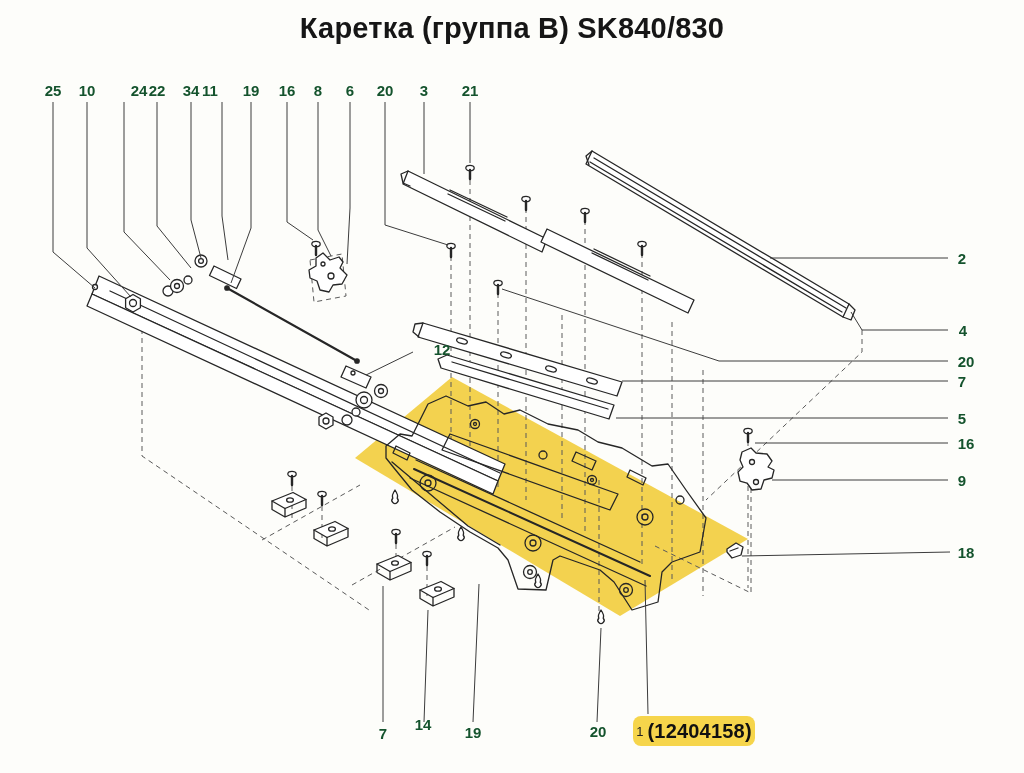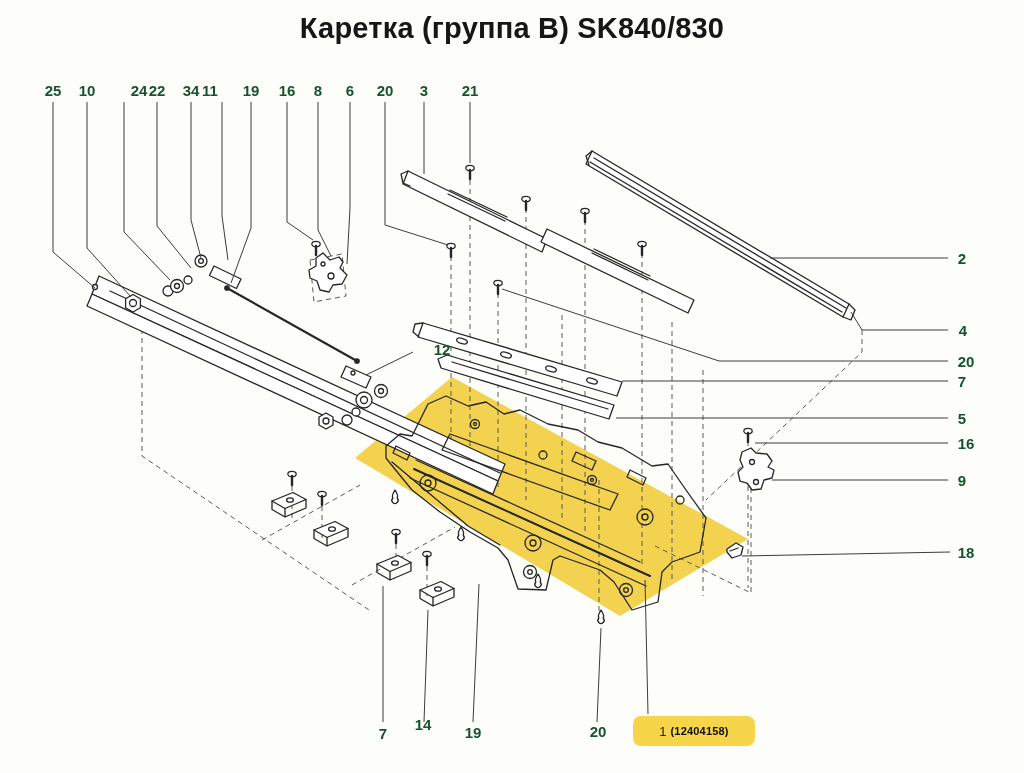--- a/index.html
+++ b/index.html
@@ -6,21 +6,21 @@
   .stage{position:relative;width:1024px;height:773px;background:#fdfdfa;overflow:hidden;
          font-family:"Liberation Sans",sans-serif;margin:0 auto;}
   .title{position:absolute;left:0;top:12px;width:100%;text-align:center;
          font-size:29px;font-weight:700;color:#161616;letter-spacing:.2px;}
   svg.art{position:absolute;left:0;top:0;}
   .callout{position:absolute;transform:translate(-50%,-50%);font-size:15px;font-weight:700;
            color:#14532d;white-space:nowrap;line-height:1;}
   .badge{position:absolute;left:633px;top:716px;width:122px;height:30px;background:#f6d54b;
          border-radius:8px;display:flex;align-items:center;justify-content:center;gap:4px;}
   .badge .n{font-size:13px;font-weight:400;color:#222;}
-  .badge .c{font-size:11px;font-weight:700;color:#111;letter-spacing:.2px;}
+  .badge .c{font-size:20px;font-weight:700;color:#111;letter-spacing:.2px;}
 </style>
 </head>
 <body>
 
 <div class="stage">
 
   <div class="title">Каретка (группа B) SK840/830</div>
 
   <svg class="art" width="1024" height="773" viewBox="0 0 1024 773">
 

